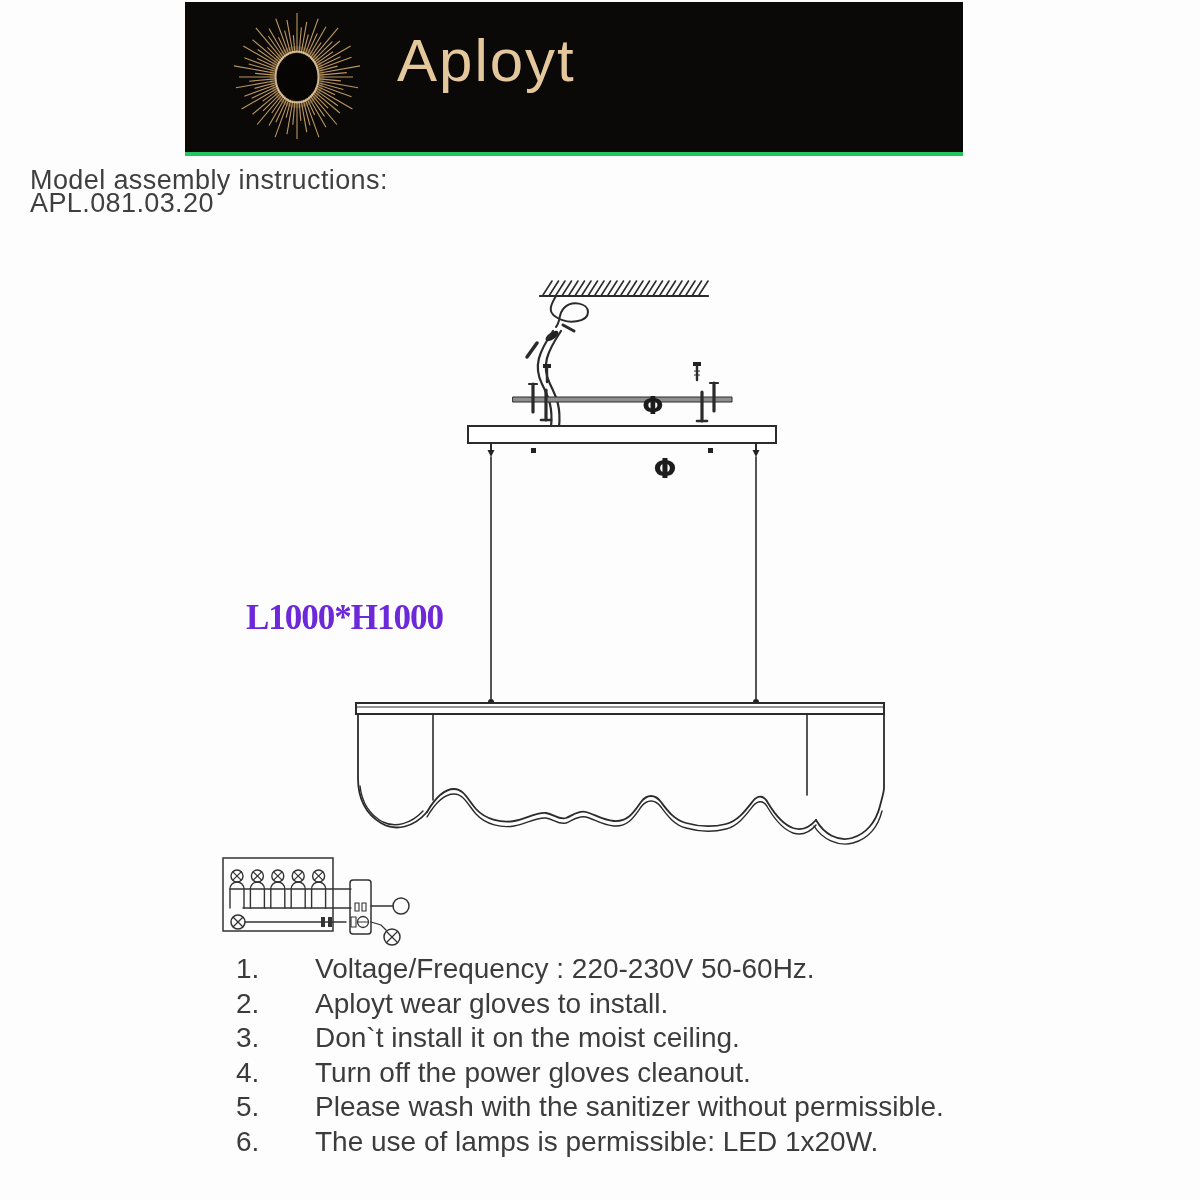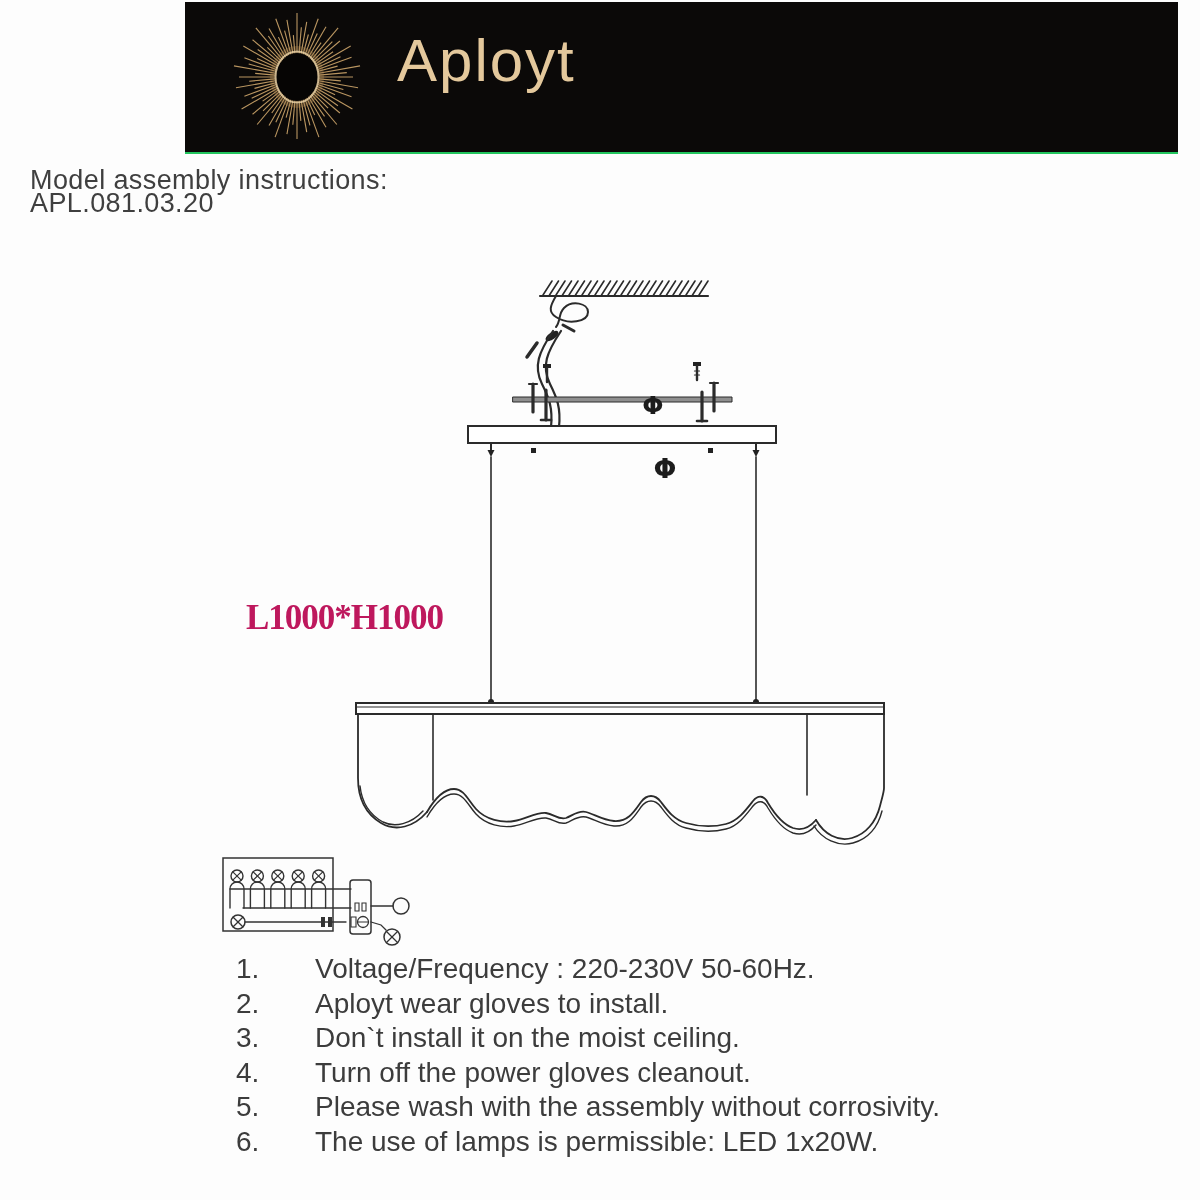--- a/index.html
+++ b/index.html
@@ -1,32 +1,32 @@
 <!DOCTYPE html>
 <html><head>
 <meta charset="utf-8">
 <style>
   html,body{margin:0;padding:0;}
   body{width:1200px;height:1200px;background:#fdfdfd;font-family:"Liberation Sans",sans-serif;overflow:hidden;}
   .page{position:relative;width:1200px;height:1200px;background:#fdfdfd;}
 
   
-  .banner{position:absolute;left:185px;top:2px;width:993px;height:150px;background:#0b0908;overflow:hidden;border-bottom:2px solid #22c55e;}
+  .banner{position:absolute;left:185px;top:2px;width:778px;height:150px;background:#0b0908;overflow:hidden;border-bottom:4px solid #22c55e;}
   .burst-svg{position:absolute;left:32px;top:0;width:160px;height:150px;}
   .brand{position:absolute;left:212px;top:24px;font-size:60px;font-weight:300;color:#e4c89c;letter-spacing:2px;font-family:"Liberation Sans",sans-serif;}
   .corner-svg{position:absolute;right:0;top:0;width:300px;height:150px;}
 
   
   .title-line{position:absolute;left:0;width:1200px;color:#3f3f3f;font-size:27px;letter-spacing:0.4px;margin-left:30px;}
   .title-1{top:165px;}
   .title-2{top:188px;}
 
   
   .main-drawing{position:absolute;left:330px;top:255px;width:570px;height:590px;}
-  .dims-label{position:absolute;left:246px;top:598px;font-family:"Liberation Serif",serif;font-weight:bold;font-size:35px;color:#be185d;letter-spacing:-1px;}
+  .dims-label{position:absolute;left:246px;top:598px;font-family:"Liberation Serif",serif;font-weight:bold;font-size:35px;color:#6d28d9;letter-spacing:-1px;}
   .wiring-drawing{position:absolute;left:205px;top:846px;width:215px;height:118px;}
 
   
   .instructions{position:absolute;left:236px;top:952px;width:780px;color:#3c3c3c;font-size:28px;}
   .instr-row{display:flex;align-items:flex-start;line-height:34.6px;}
   .instr-num{width:51px;flex:0 0 51px;}
   .instr-text{flex:1;margin-left:28px;}
 
   svg line, svg path, svg rect, svg circle, svg ellipse, svg polyline{vector-effect:non-scaling-stroke;}
   .phi{font-family:"DejaVu Sans",sans-serif;font-weight:bold;fill:#1c1c1c;}
@@ -316,21 +316,21 @@
     <div class="instr-row">
       <span class="instr-num">3.</span>
       <span class="instr-text">Don`t install it on the moist ceiling.</span>
     </div>
     <div class="instr-row">
       <span class="instr-num">4.</span>
       <span class="instr-text">Turn off the power gloves cleanout.</span>
     </div>
     <div class="instr-row">
       <span class="instr-num">5.</span>
-      <span class="instr-text">Please wash with the assembly without corrosivity.</span>
+      <span class="instr-text">Please wash with the sanitizer without permissible.</span>
     </div>
     <div class="instr-row">
       <span class="instr-num">6.</span>
       <span class="instr-text">The use of lamps is permissible: LED 1x20W.</span>
     </div>
   </div>
 
 </div>
 
 </body></html>

